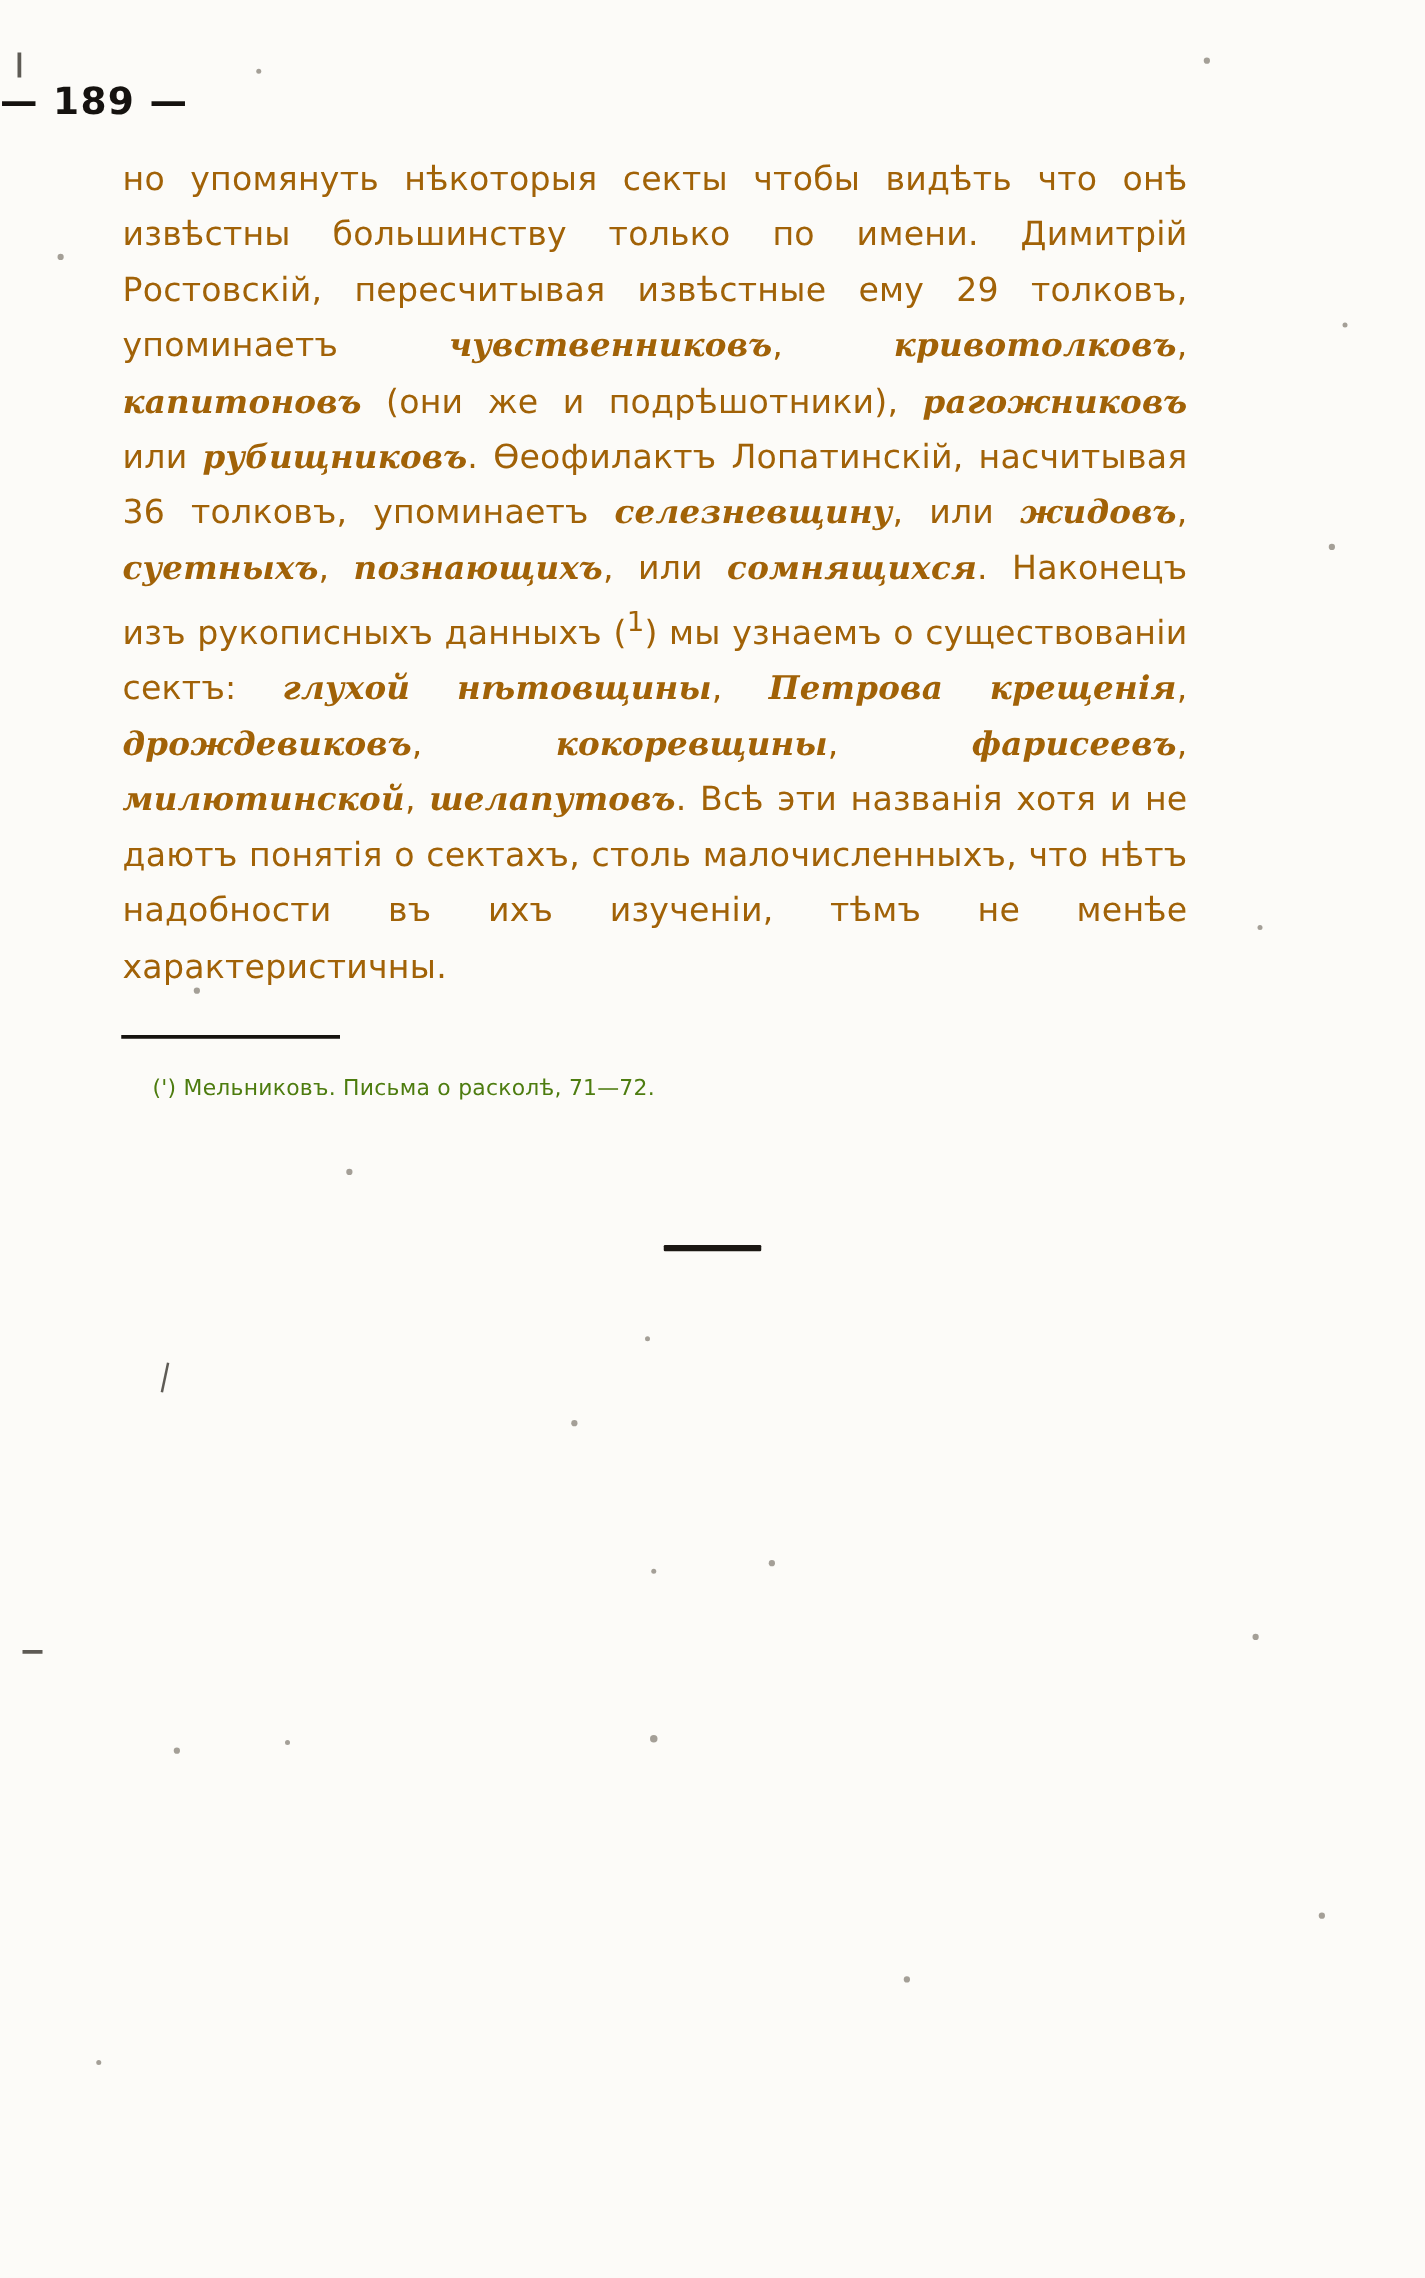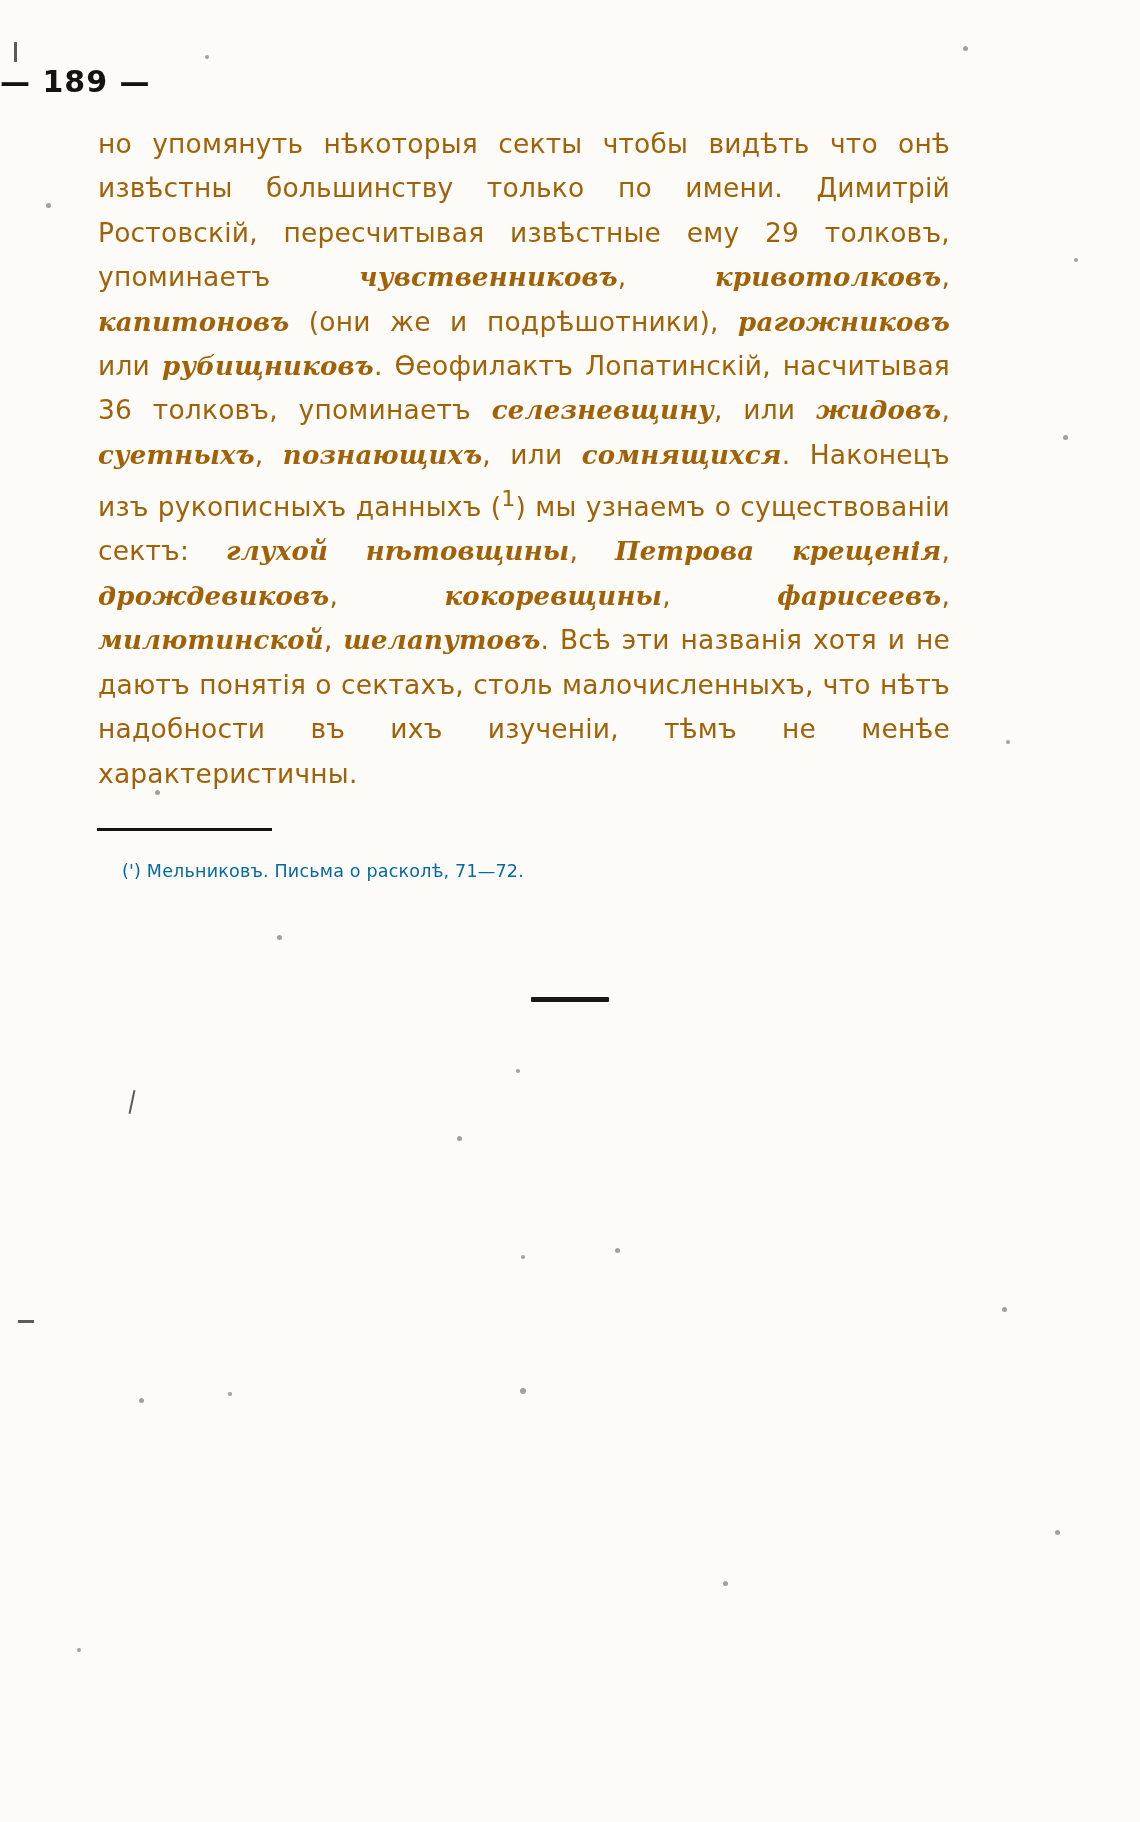--- a/index.html
+++ b/index.html
@@ -72,21 +72,21 @@
     background: #16130f;
   }
   .footnote {
     position: absolute;
     top: 858px;
     left: 122px;
     width: 760px;
     font-family: "DejaVu Sans", sans-serif;
     font-size: 17.5px;
     line-height: 26px;
-    color: #0369a1;
+    color: #4d7c0f;
     letter-spacing: 0.2px;
   }
   .end-ornament {
     position: absolute;
     top: 988px;
     left: 0;
     width: 1140px;
     text-align: center;
   }
   .end-ornament .bar {

